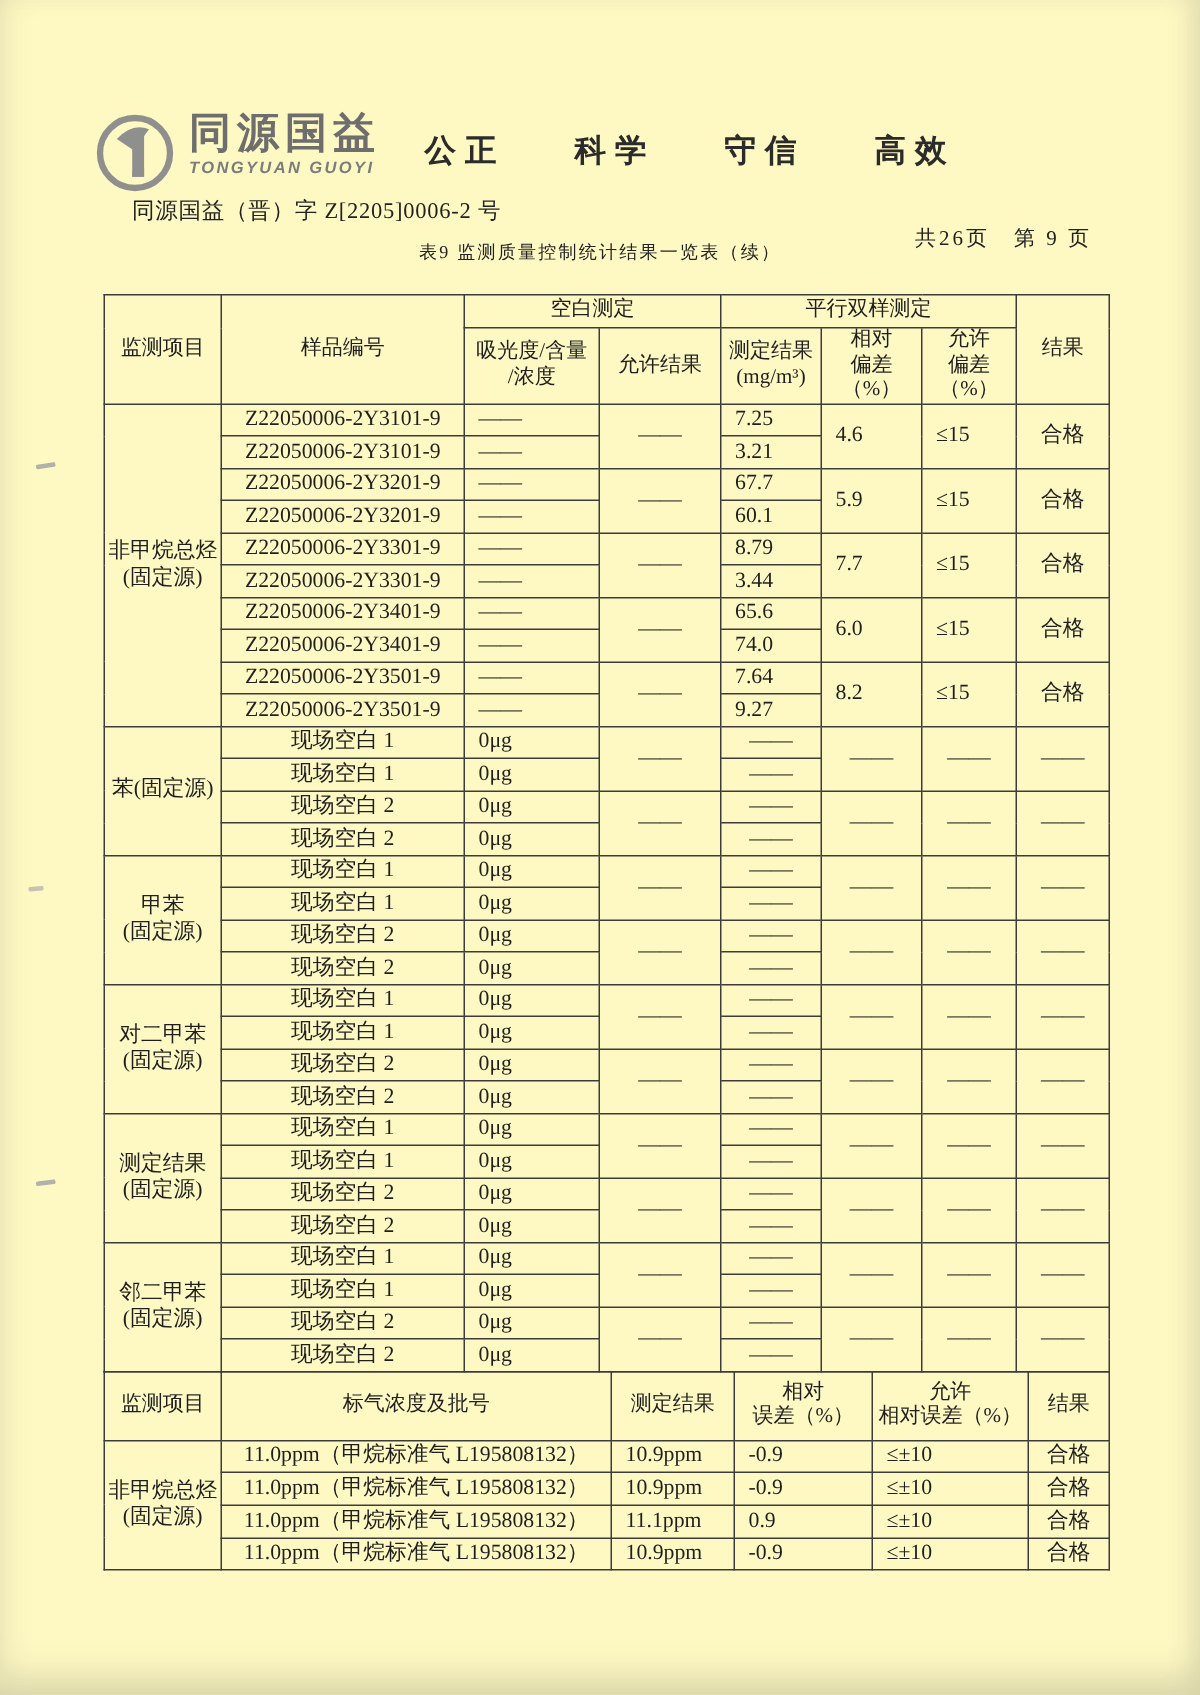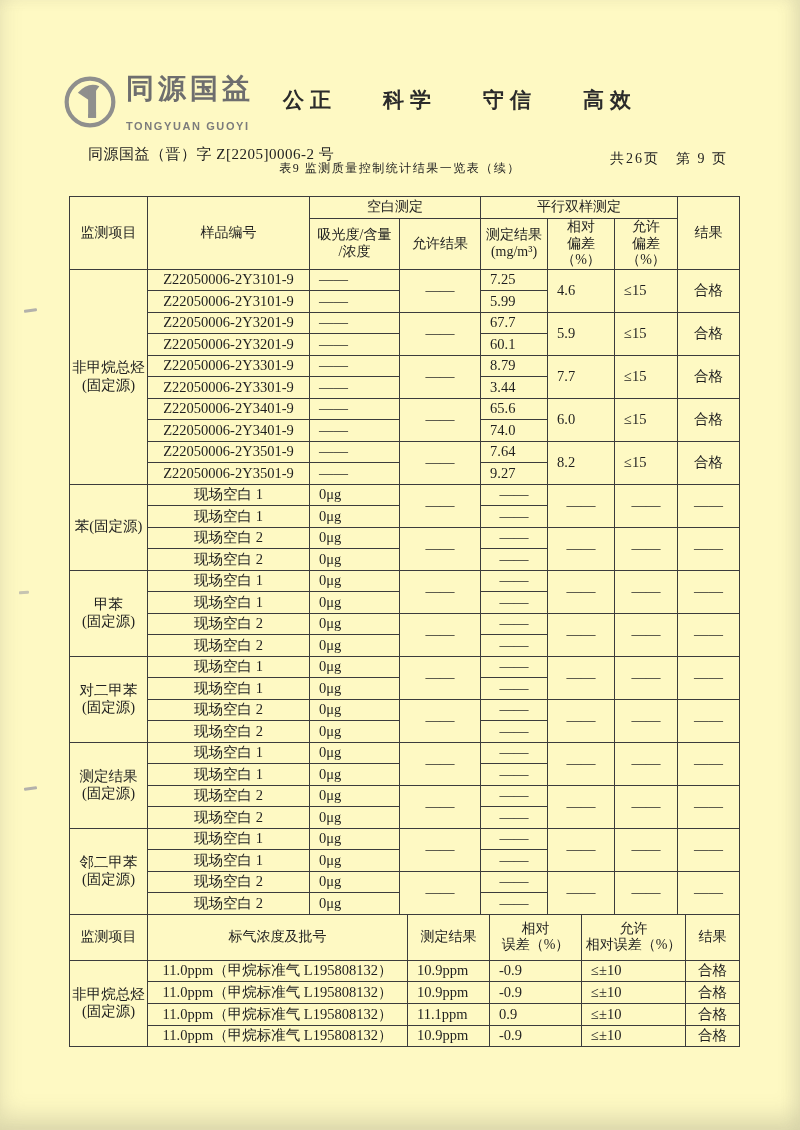--- a/index.html
+++ b/index.html
@@ -12,26 +12,26 @@
   .page::after{
     content:"";position:absolute;inset:0;pointer-events:none;
     box-shadow:inset 0 -14px 22px rgba(90,90,85,.18), inset -8px 0 14px rgba(120,120,115,.08);
   }
 
   
   .logo-row{position:absolute;top:74px;left:62px;display:flex;align-items:flex-start;}
   .logo-mark{width:56px;height:56px;}
   .logo-text{margin-left:8px;font-family:"Liberation Sans","DejaVu Sans",sans-serif;}
   .logo-cn{font-size:28px;font-weight:bold;color:#6e6e6e;letter-spacing:4px;line-height:1.1;}
-  .logo-en{font-size:11px;font-weight:bold;color:#7c7c7c;letter-spacing:1.6px;margin-top:15px;}
+  .logo-en{font-size:11px;font-weight:bold;color:#7c7c7c;letter-spacing:1.6px;margin-top:1px;font-style:italic;}
   .slogan{position:absolute;top:86px;left:283px;display:flex;gap:46px;
     font-family:"Liberation Sans","DejaVu Sans",sans-serif;
     font-size:21px;font-weight:bold;color:#2b2b2b;align-items:center;}
   .slogan span{letter-spacing:6px;}
-  .doc-line{position:absolute;top:145px;left:88px;font-size:15px;letter-spacing:.5px;}
+  .doc-line{position:absolute;top:131px;left:88px;font-size:15px;letter-spacing:.5px;}
   .page-info{position:absolute;top:134px;right:72px;font-size:14px;letter-spacing:2px;margin-top:16px;}
   .doc-title{position:absolute;top:160px;left:0;width:100%;text-align:center;
     font-size:12px;letter-spacing:1.5px;}
 
   
   .tables{position:absolute;top:196px;left:69px;}
   table{border-collapse:collapse;table-layout:fixed;width:670px;}
   #t2{margin-top:-1px;}
   th,td{
     border:1px solid #3c3c3c;text-align:center;vertical-align:middle;
@@ -121,21 +121,21 @@
             <td class="l">——</td>
             <td rowspan="2">——</td>
             <td class="l">7.25</td>
             <td rowspan="2" class="l">4.6</td>
             <td rowspan="2" class="l">≤15</td>
             <td rowspan="2">合格</td>
           </tr>
           <tr>
             <td>Z22050006-2Y3101-9</td>
             <td class="l">——</td>
-            <td class="l">5.99</td>
+            <td class="l">3.21</td>
           </tr>
           <tr>
             <td>Z22050006-2Y3201-9</td>
             <td class="l">——</td>
             <td rowspan="2">——</td>
             <td class="l">67.7</td>
             <td rowspan="2" class="l">5.9</td>
             <td rowspan="2" class="l">≤15</td>
             <td rowspan="2">合格</td>
           </tr>

